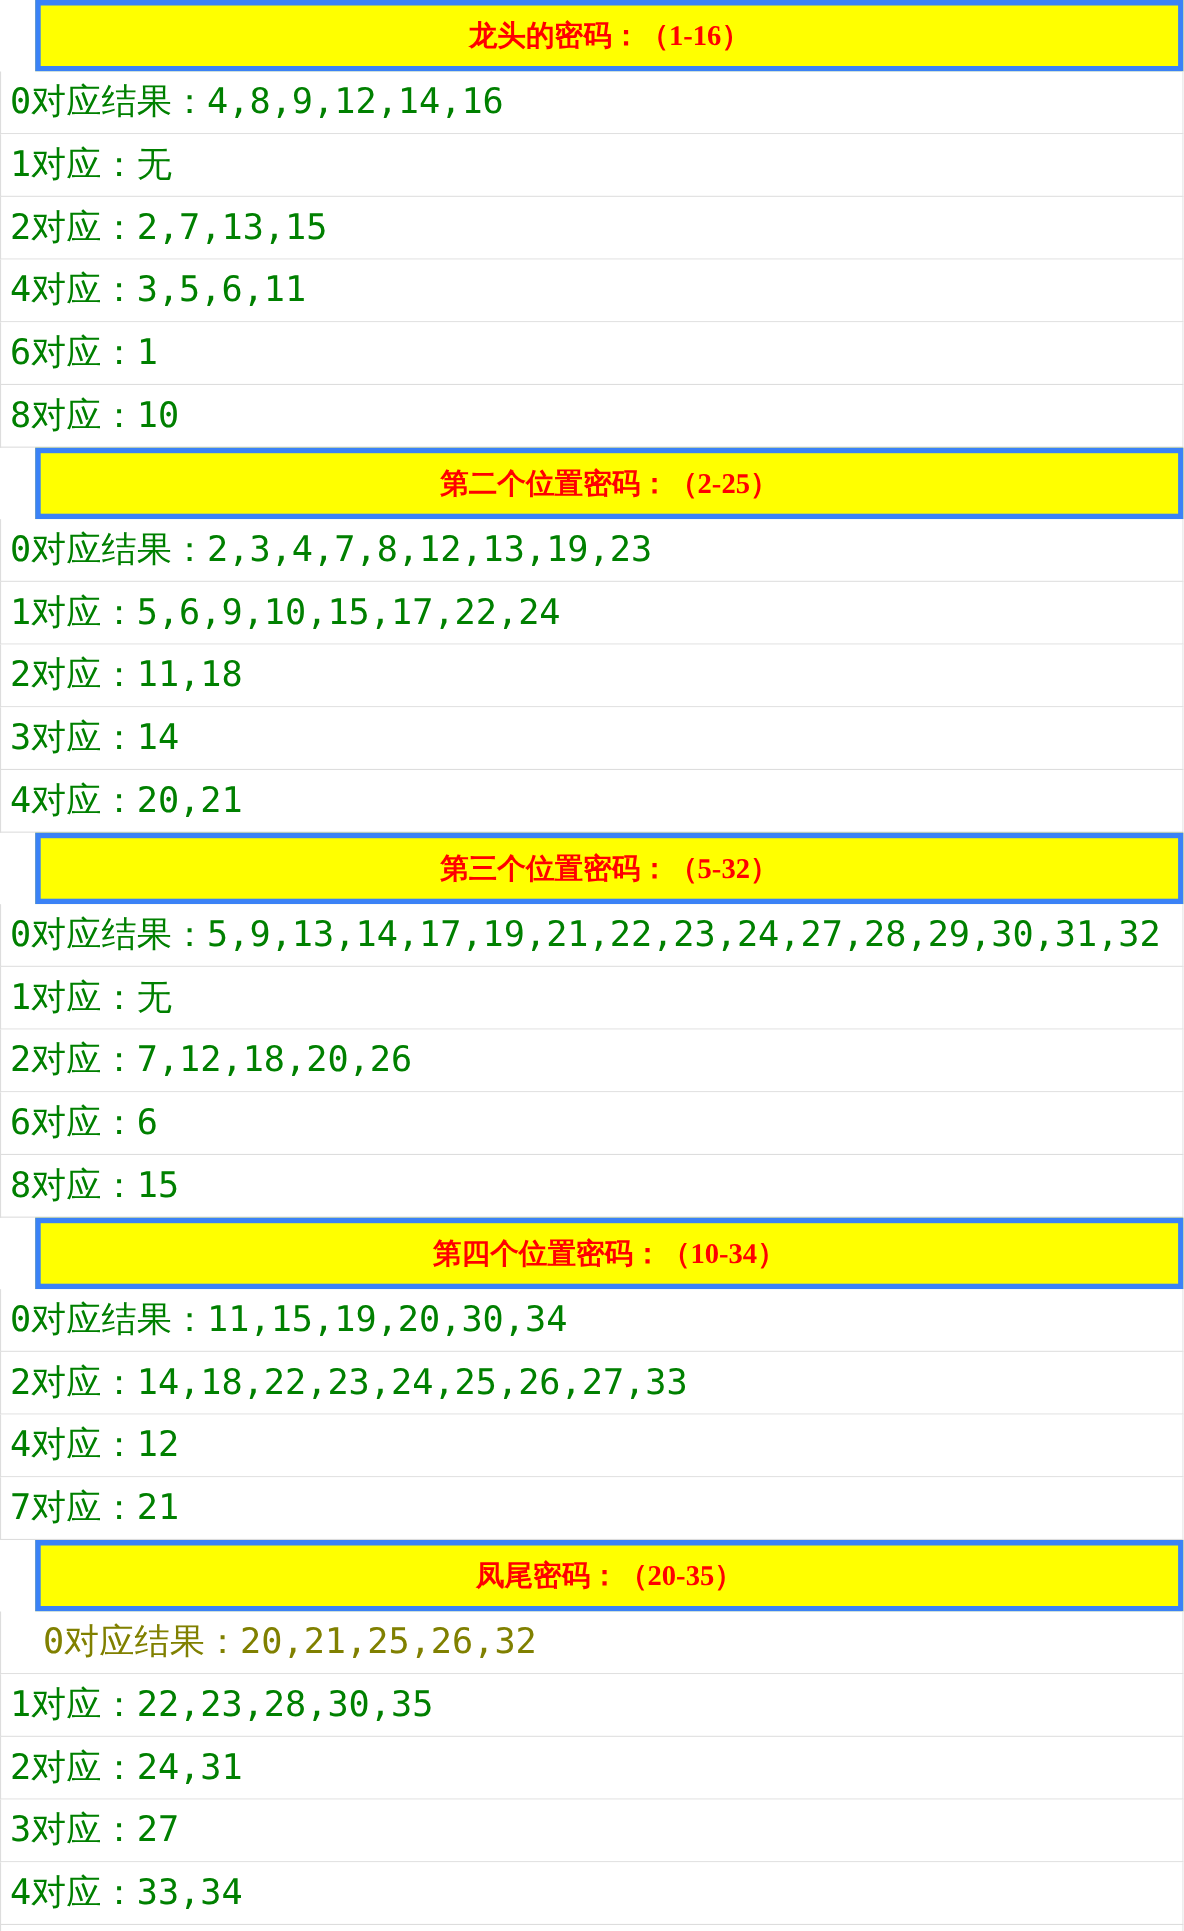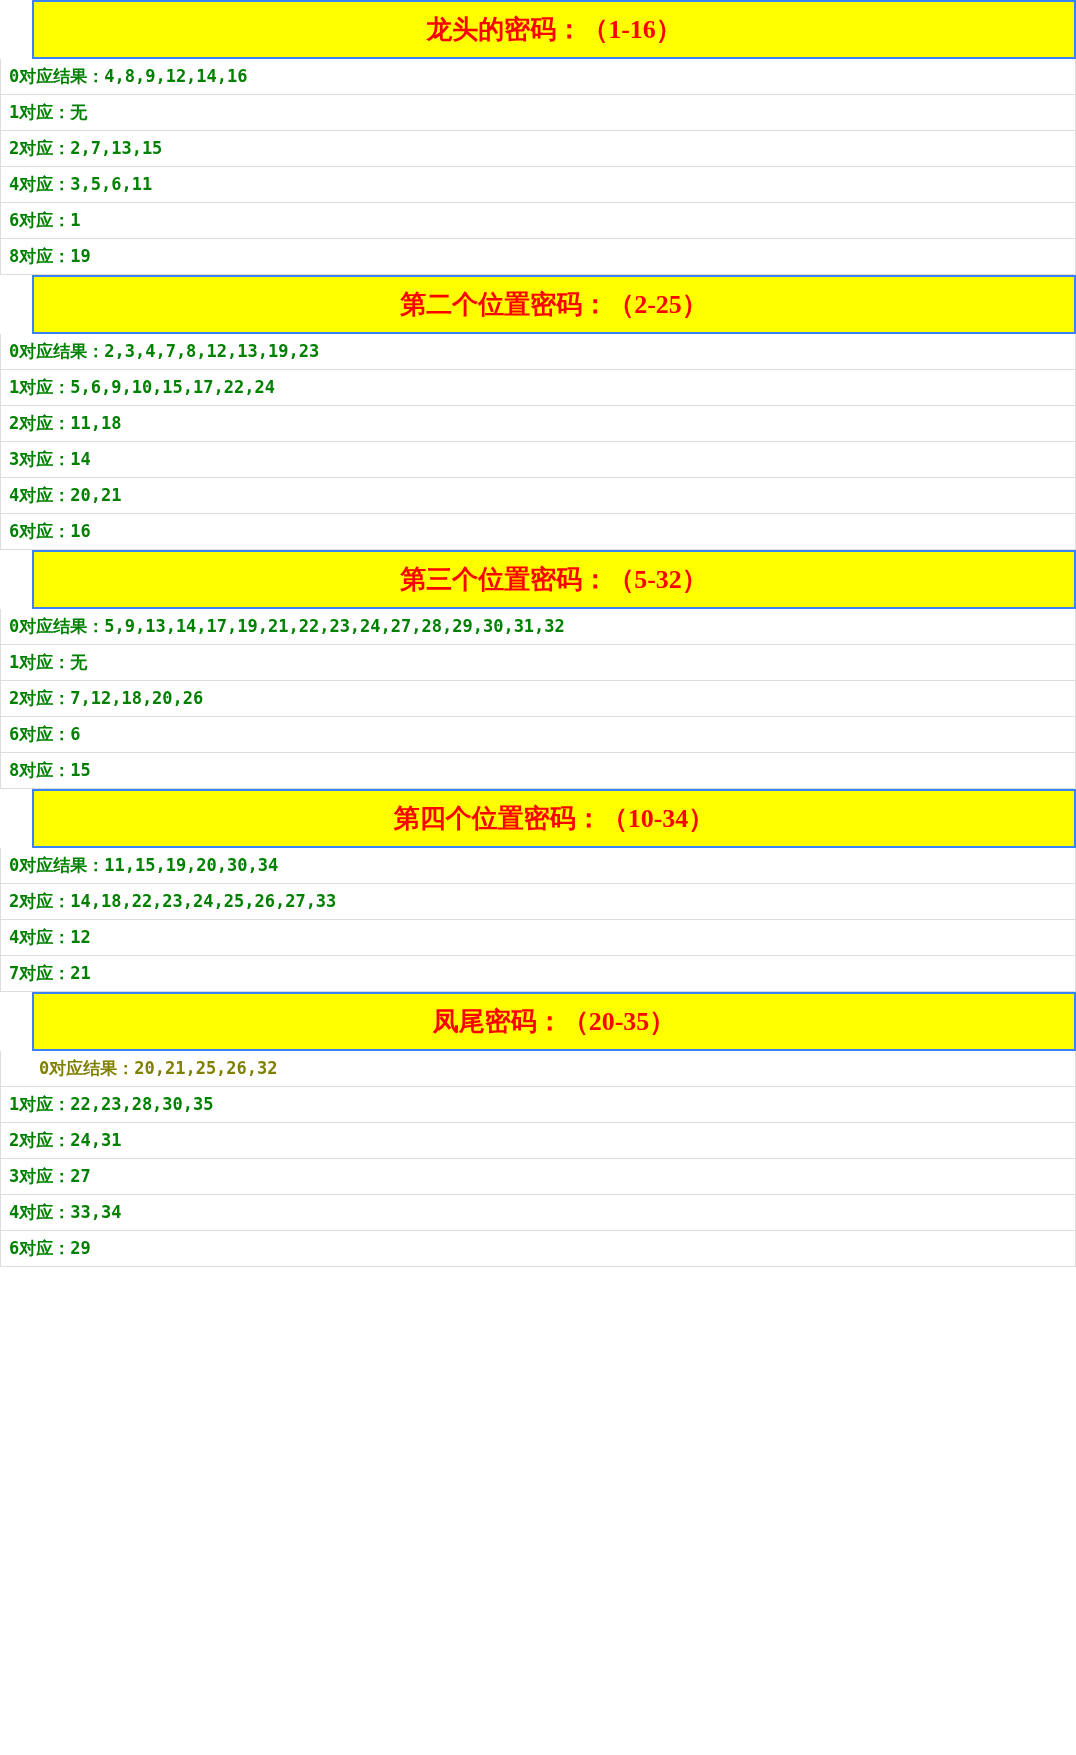--- a/index.html
+++ b/index.html
@@ -12,56 +12,55 @@
       background: #ffffff;
       width: 1076px;
     }
     .section-header {
       background: #ffff00;
       color: #ff0000;
       text-align: center;
       padding: 10px 17px;
       font-size: 26px;
       font-weight: bold;
-      border: 2px solid #3b82f6;
+      border: 5px solid #3b82f6;
       margin-left: 32px;
     }
     .data-row {
       background: #ffffff;
       color: #008000;
       padding: 6px 8px;
-      font-size: 17px;
-      font-weight: bold;
+      font-size: 32px;
+      font-weight: normal;
       border: 1px solid #ddd;
       border-top: none;
       font-family: "Microsoft YaHei", "SimHei", monospace;
     }
     .data-row-olive {
       color: #808000;
       padding-left: 38px;
     }
   </style>
 </head>
 <body>
 
 <div id="container">
     <div class="section-header">龙头的密码：（1-16）</div>
     <div class="data-row">0对应结果：4,8,9,12,14,16</div>
     <div class="data-row">1对应：无</div>
     <div class="data-row">2对应：2,7,13,15</div>
     <div class="data-row">4对应：3,5,6,11</div>
     <div class="data-row">6对应：1</div>
-    <div class="data-row">8对应：19</div>
+    <div class="data-row">8对应：10</div>
     <div class="section-header">第二个位置密码：（2-25）</div>
     <div class="data-row">0对应结果：2,3,4,7,8,12,13,19,23</div>
     <div class="data-row">1对应：5,6,9,10,15,17,22,24</div>
     <div class="data-row">2对应：11,18</div>
     <div class="data-row">3对应：14</div>
     <div class="data-row">4对应：20,21</div>
-    <div class="data-row">6对应：16</div>
     <div class="section-header">第三个位置密码：（5-32）</div>
     <div class="data-row">0对应结果：5,9,13,14,17,19,21,22,23,24,27,28,29,30,31,32</div>
     <div class="data-row">1对应：无</div>
     <div class="data-row">2对应：7,12,18,20,26</div>
     <div class="data-row">6对应：6</div>
     <div class="data-row">8对应：15</div>
     <div class="section-header">第四个位置密码：（10-34）</div>
     <div class="data-row">0对应结果：11,15,19,20,30,34</div>
     <div class="data-row">2对应：14,18,22,23,24,25,26,27,33</div>
     <div class="data-row">4对应：12</div>

